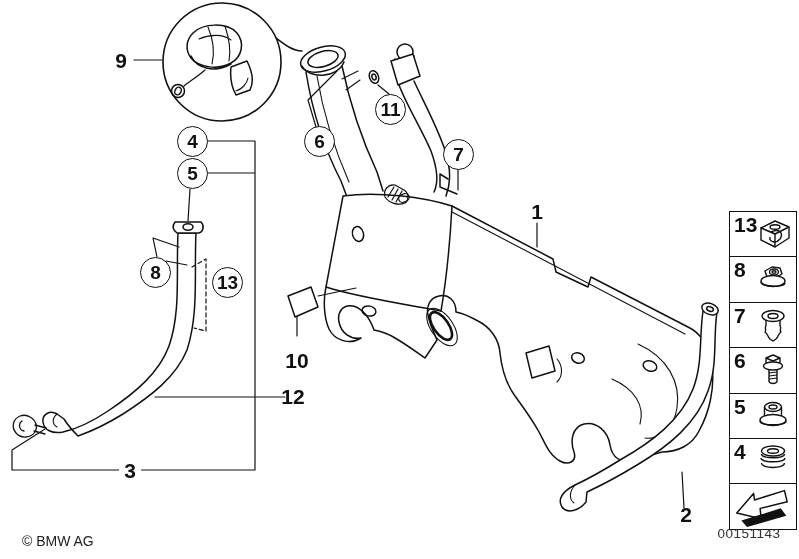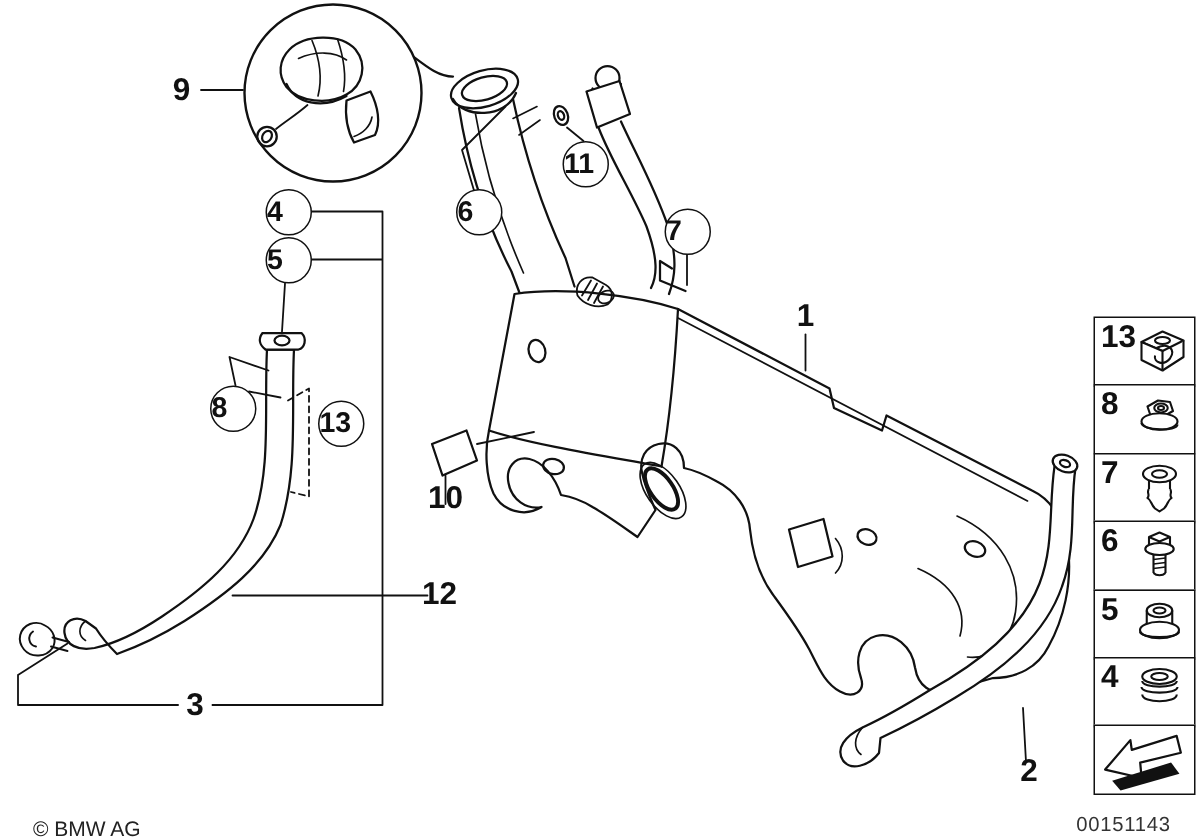--- a/index.html
+++ b/index.html
@@ -4,21 +4,21 @@
 <style>
   html,body{margin:0;padding:0;background:#fff;}
   #stage{
     position:relative;width:799px;height:559px;background:#fff;overflow:hidden;
     font-family:"Liberation Sans","DejaVu Sans",sans-serif;color:#111;
   }
   #art{position:absolute;left:0;top:0;}
   .callout-circle{
     position:absolute;width:31px;height:31px;box-sizing:border-box;
     border:1.8px solid #111;border-radius:50%;background:#fff;
-    display:flex;align-items:center;
+    display:flex;align-items:center;justify-content:center;
     font-size:19px;font-weight:bold;line-height:1;cursor:pointer;
   }
   .callout-plain{
     position:absolute;transform:translate(-50%,-50%);
     font-size:21px;font-weight:bold;line-height:1;cursor:pointer;
   }
   .callout-plain.on-line{background:#fff;padding:0 5px;}
   #sidebar{
     position:absolute;left:729px;top:211px;width:68px;display:flex;flex-direction:column;
   }
@@ -26,21 +26,21 @@
     position:relative;box-sizing:border-box;height:47px;background:#fff;
     border:1.6px solid #111;margin-top:-1.6px;cursor:pointer;
   }
   .side-box:first-child{margin-top:0;}
   .side-num{
     position:absolute;left:4px;top:1px;font-size:21px;font-weight:bold;line-height:1.1;
   }
   .side-icon{position:absolute;right:1px;top:3px;}
   .footer-text{position:absolute;font-size:14px;color:#222;}
   #diagram-number{
-    position:absolute;left:700px;top:542px;width:98px;text-align:center;
+    position:absolute;left:700px;top:526px;width:98px;text-align:center;
     font-size:13.5px;color:#333;letter-spacing:.5px;
   }
 </style>
 </head>
 <body>
 
 <div id="stage">
 
   <svg id="art" width="799" height="559" viewBox="0 0 799 559" fill="none" stroke="#111" stroke-width="1.5" stroke-linecap="round" stroke-linejoin="round">
 
@@ -205,21 +205,21 @@
     </div>
   <div class="callout-circle" style="left:375px;top:94px">
       <span>11</span>
     </div>
   <div class="callout-circle" style="left:443px;top:139px">
       <span>7</span>
     </div>
 
   <div class="callout-plain" style="left:121px;top:60px">9</div>
   <div class="callout-plain" style="left:537px;top:211px">1</div>
-  <div class="callout-plain" style="left:297px;top:332px">10</div>
+  <div class="callout-plain" style="left:297px;top:360px">10</div>
   <div class="callout-plain" style="left:293px;top:396px">12</div>
   <div class="callout-plain on-line" style="left:130px;top:470px">3</div>
   <div class="callout-plain" style="left:686px;top:514px">2</div>
 
   <div id="sidebar">
 
     <div class="side-box">
       <span class="side-num">13</span>
       <svg class="side-icon" width="44" height="40" viewBox="0 0 44 40" fill="none" stroke="#111" stroke-width="1.4" stroke-linejoin="round">
         <path d="M10,13 L24,6 L38,12 L24,19 Z" fill="#fff"></path>
@@ -286,16 +286,16 @@
     </div>
 
     <div class="side-box">
       <svg width="64" height="43" viewBox="0 0 68 46" style="position:absolute;left:0px;top:1px" fill="none" stroke="#111" stroke-width="1.6" stroke-linejoin="round">
         <path d="M7,30 L25,9 L26,16 L58,6 L61,18 L32,25 L33,36 Z" fill="#fff"></path>
         <path d="M12,38 L54,25 L60,33 L18,45 Z" fill="#111" stroke="none"></path>
       </svg>
     </div>
   </div>
 
-  <div class="footer-text" style="left:22px;top:544px">© BMW AG</div>
+  <div class="footer-text" style="left:22px;top:533px">© BMW AG</div>
   <div id="diagram-number">00151143</div>
 
 </div>
 
 </body></html>

